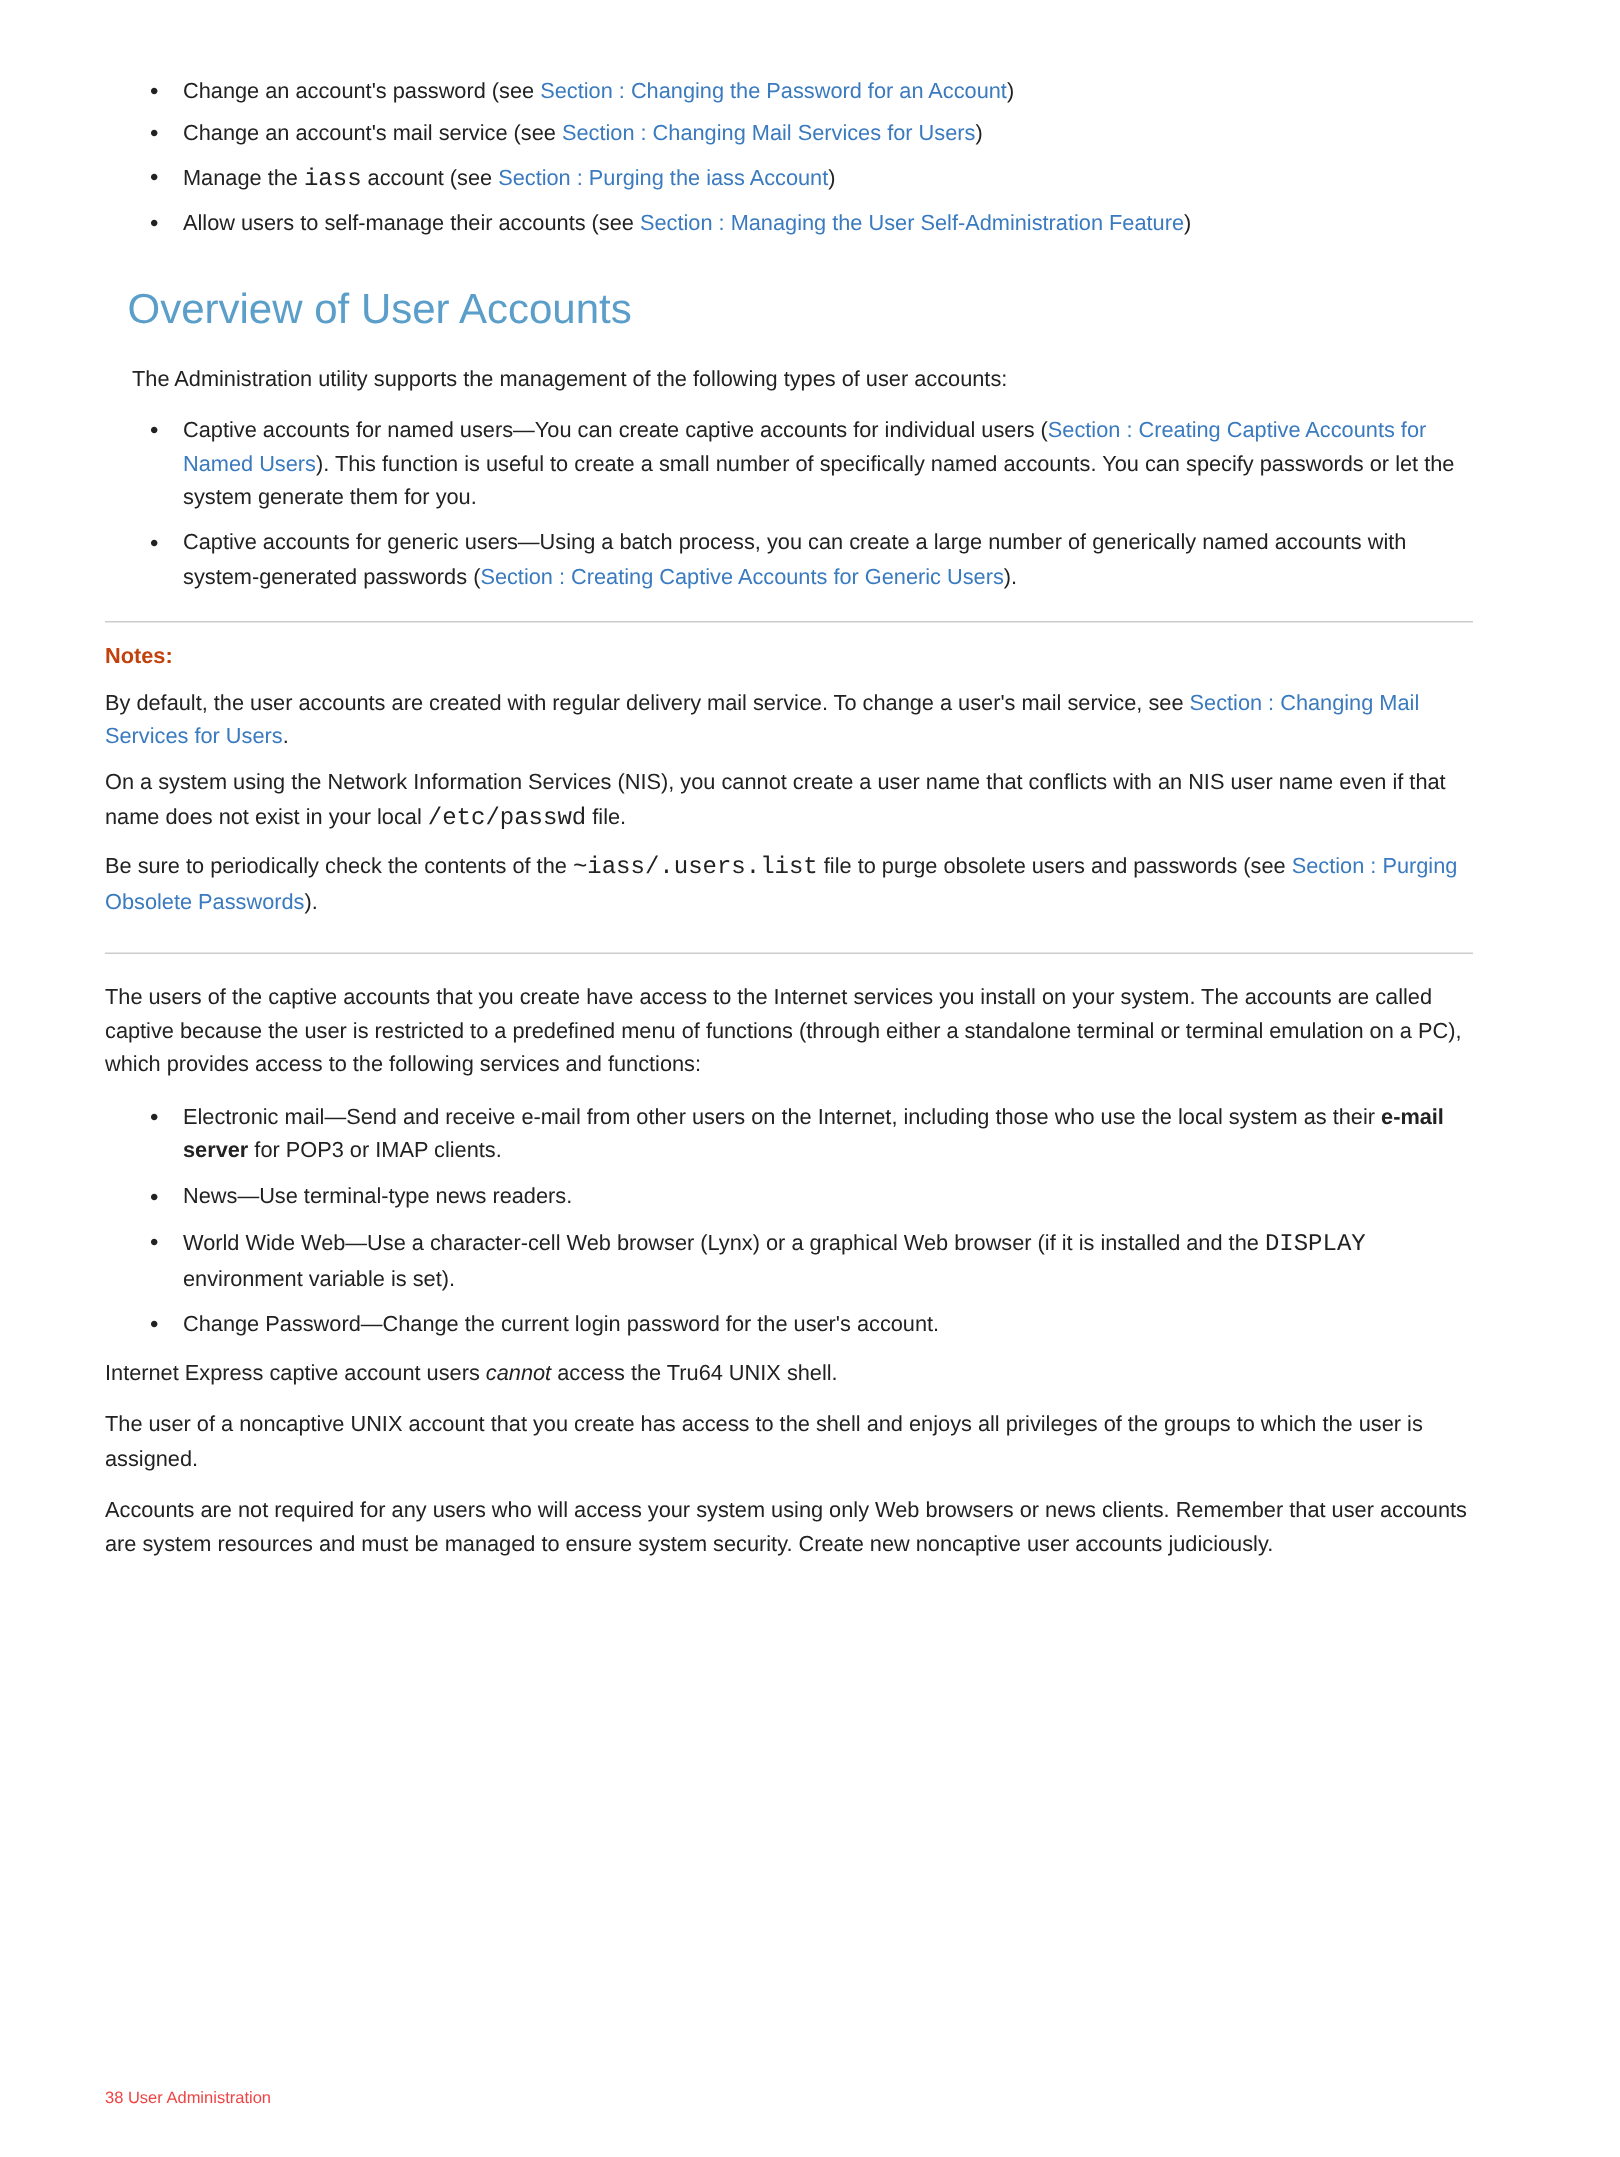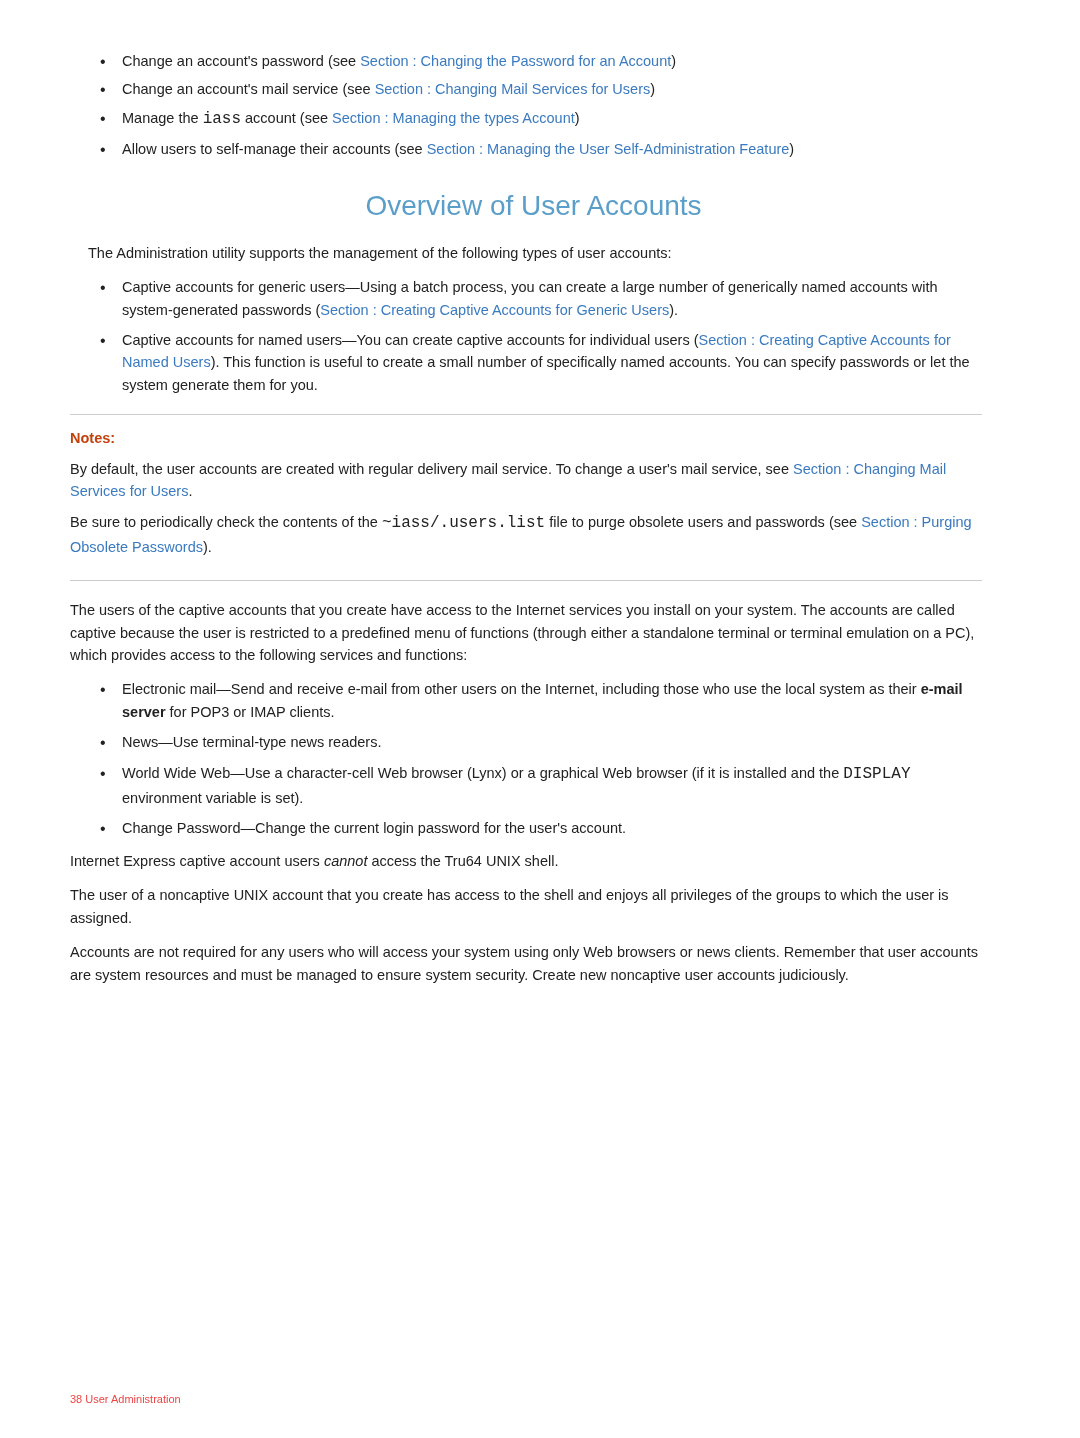--- a/index.html
+++ b/index.html
@@ -35,21 +35,20 @@
       font-size: 16px;
       color: #222;
     }
     
     .section-heading {
       color: #5a9ec9;
       font-size: 28px;
       font-weight: 400;
       margin: 24px 0 14px 15px;
       font-family: 'Arial', sans-serif;
-      text-align: center;
     }
     
     a.doc-link {
       color: #3a7abf;
       text-decoration: none;
     }
     
     .notes-block {
       border-top: 1px solid #cccccc;
       border-bottom: 1px solid #cccccc;
@@ -112,44 +111,47 @@
 <div class="page">
 
   <ul class="doc-list">
     <li>
       <span>Change an account's password (see </span><a class="doc-link" href="#">Section : Changing the Password for an Account</a><span>)</span>
     </li>
     <li>
       <span>Change an account's mail service (see </span><a class="doc-link" href="#">Section : Changing Mail Services for Users</a><span>)</span>
     </li>
     <li>
-      <span>Manage the <code class="mono">iass</code> account (see </span><a class="doc-link" href="#">Section : Managing the types Account</a><span>)</span>
+      <span>Manage the <code class="mono">iass</code> account (see </span><a class="doc-link" href="#">Section : Purging the iass Account</a><span>)</span>
     </li>
     <li>
       <span>Allow users to self-manage their accounts (see </span><a class="doc-link" href="#">Section : Managing the User Self-Administration Feature</a><span>)</span>
     </li>
   </ul>
 
   <h2 class="section-heading">Overview of User Accounts</h2>
 
   <p class="para content-indent">The Administration utility supports the management of the following types of user accounts:</p>
 
   <ul class="sub-bullet-list content-indent">
     <li>
-      <span>Captive accounts for generic users—Using a batch process, you can create a large number of generically named accounts with system-generated passwords (</span><a class="doc-link" href="#">Section : Creating Captive Accounts for Generic Users</a><span>).</span>
+      <span>Captive accounts for named users—You can create captive accounts for individual users (</span><a class="doc-link" href="#">Section : Creating Captive Accounts for Named Users</a><span>). This function is useful to create a small number of specifically named accounts. You can specify passwords or let the system generate them for you.</span>
     </li>
     <li>
-      <span>Captive accounts for named users—You can create captive accounts for individual users (</span><a class="doc-link" href="#">Section : Creating Captive Accounts for Named Users</a><span>). This function is useful to create a small number of specifically named accounts. You can specify passwords or let the system generate them for you.</span>
+      <span>Captive accounts for generic users—Using a batch process, you can create a large number of generically named accounts with system-generated passwords (</span><a class="doc-link" href="#">Section : Creating Captive Accounts for Generic Users</a><span>).</span>
     </li>
   </ul>
 
   <div class="notes-block">
     <div class="notes-label">Notes:</div>
     <p class="notes-para">
       By default, the user accounts are created with regular delivery mail service. To change a user's mail service, see <a class="doc-link" href="#">Section : Changing Mail Services for Users</a>.
+    </p>
+    <p class="notes-para">
+      On a system using the Network Information Services (NIS), you cannot create a user name that conflicts with an NIS user name even if that name does not exist in your local <code class="mono">/etc/passwd</code> file.
     </p>
     <p class="notes-para">
       Be sure to periodically check the contents of the <code class="mono">~iass/.users.list</code> file to purge obsolete users and passwords (see <a class="doc-link" href="#">Section : Purging Obsolete Passwords</a>).
     </p>
   </div>
 
   <p class="para">
     The users of the captive accounts that you create have access to the Internet services you install on your system. The accounts are called captive because the user is restricted to a predefined menu of functions (through either a standalone terminal or terminal emulation on a PC), which provides access to the following services and functions:
   </p>
 

